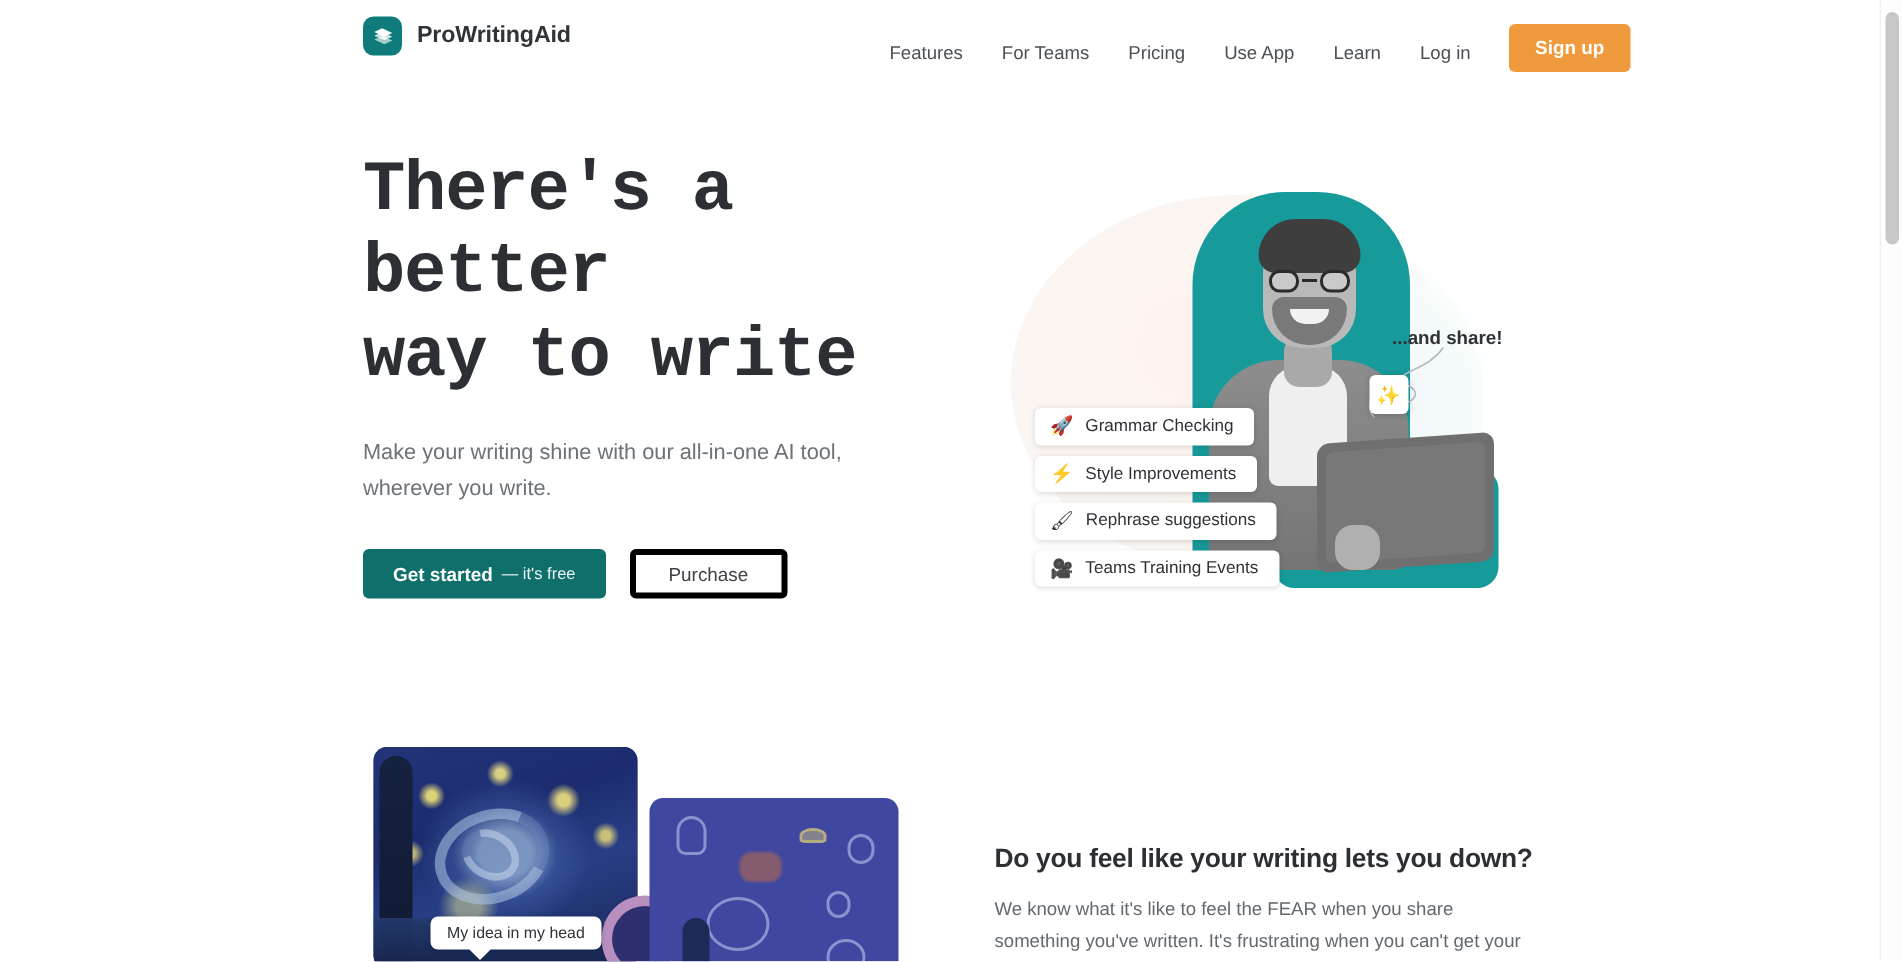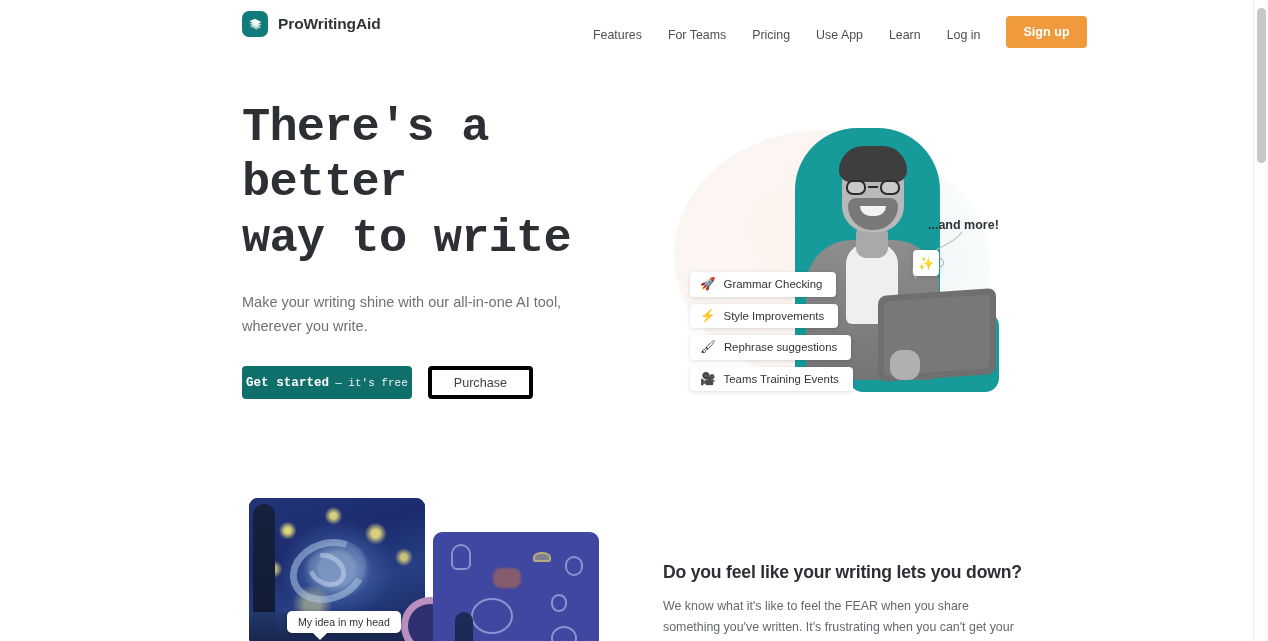--- a/index.html
+++ b/index.html
@@ -156,27 +156,27 @@
     display: flex;
     align-items: center;
     gap: 16px;
   }
   .btn-primary {
     background: #0f6f6b;
     color: #ffffff;
     border: none;
     border-radius: 4px;
     height: 33px;
-    padding: 0 4px;
+    padding: 0 20px;
     font-size: 12.6px;
     cursor: pointer;
     display: inline-flex;
     align-items: center;
     gap: 6px;
-    font-family: Liberation Mono, monospace;
+    font-family: Liberation Sans, sans-serif;
     white-space: nowrap;
   }
   .btn-primary .lead { font-weight: bold; }
   .btn-primary .tail { font-size: 11px; opacity: .92; }
   .btn-outline {
     background: #ffffff;
     color: #3e4247;
     border: 4px solid #000000;
     border-radius: 4px;
     height: 33px;
@@ -697,21 +697,21 @@
         </div>
 
         <svg class="curve" width="70" height="62" viewBox="0 0 70 62">
           <path d="M62 4 C 52 18, 36 18, 30 28 C 25 37, 36 44, 42 38 C 48 32, 36 24, 22 30 C 14 34, 10 44, 16 50" fill="none" stroke="#b6bcc2" stroke-width="1.1" stroke-linecap="round"></path>
         </svg>
 
         <div class="sparkle-card">
           <span>✨</span>
         </div>
 
-        <div class="and-more">...and more!</div>
+        <div class="and-more">...and share!</div>
       </div>
 
     </section>
 
     <section class="section2">
 
       <div class="gallery">
 
         <div class="card-starry">
           <div class="starry-sky"></div>

